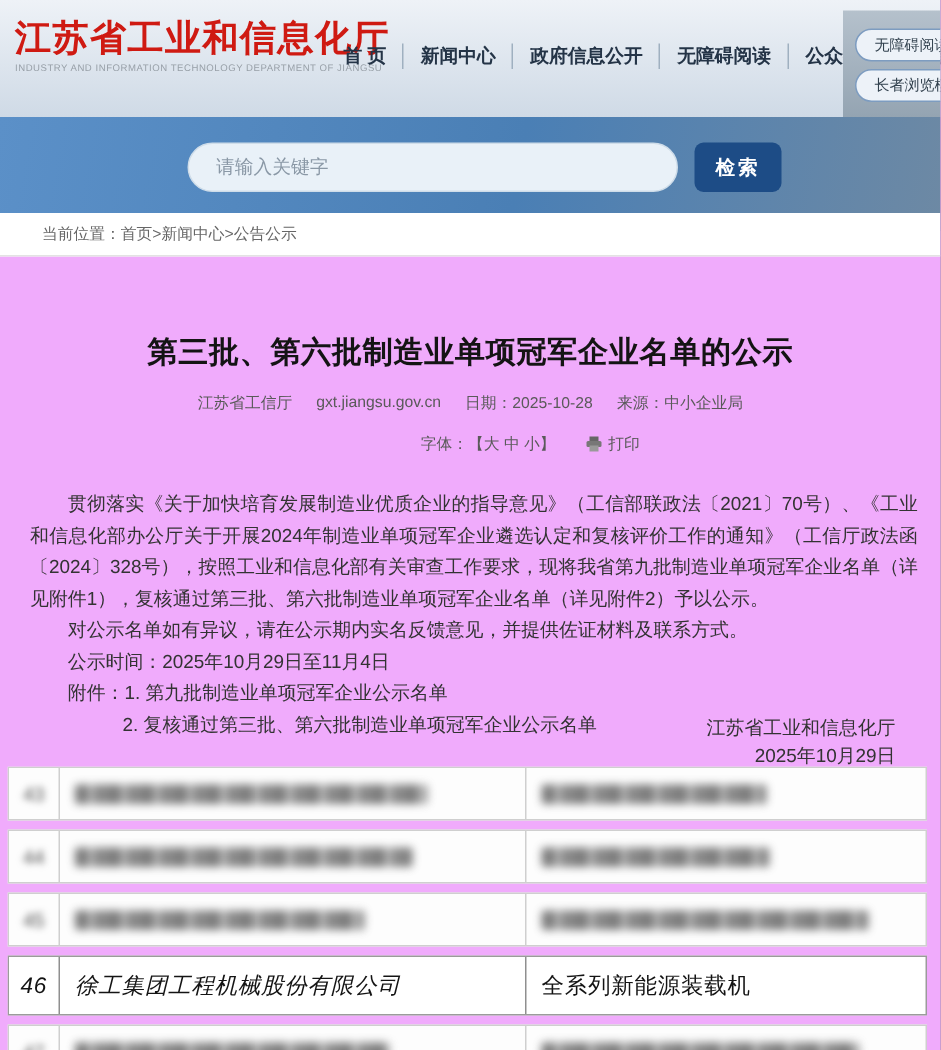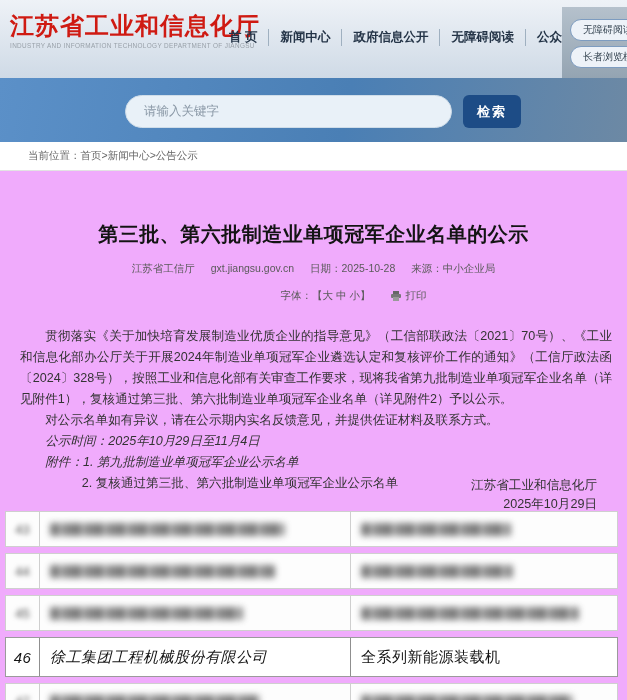--- a/index.html
+++ b/index.html
@@ -49,21 +49,21 @@
   .t1{top:188px;} .t2{top:221px;}
   .meta{position:absolute;left:0;top:262px;width:627px;display:flex;justify-content:center;
     gap:16px;font-size:10.5px;color:#5a5a5a;}
   .fontrow{position:absolute;left:0;top:289px;width:627px;display:flex;justify-content:center;
     align-items:center;gap:6px;font-size:10.5px;color:#5a5a5a;padding-left:40px;}
   .print-btn{display:flex;align-items:center;gap:3px;margin-left:14px;cursor:pointer;color:#5a5a5a;}
 
   .body-text{position:absolute;left:20px;top:326px;width:592px;font-size:12.6px;
     line-height:21px;color:#333;text-align:justify;}
   .body-text p{margin:0;text-indent:2em;}
-  .body-text .plain{text-indent:2em;font-style:italic;}
+  .body-text .plain{text-indent:2em;}
   .body-text .att2{text-indent:4.9em;}
 
   .signature{position:absolute;right:30px;top:476px;text-align:right;font-size:12.6px;
     color:#333;line-height:19px;}
 
   
   .tbl{position:absolute;left:5px;top:511px;width:613px;height:189px;overflow:hidden;}
   .row{display:flex;box-sizing:border-box;border:1px solid #cfcfcf;background:#fdfdfd;
     margin-bottom:6px;height:36px;align-items:stretch;}
   .row.hi{height:40px;border-color:#9b9b9b;background:#fff;}

